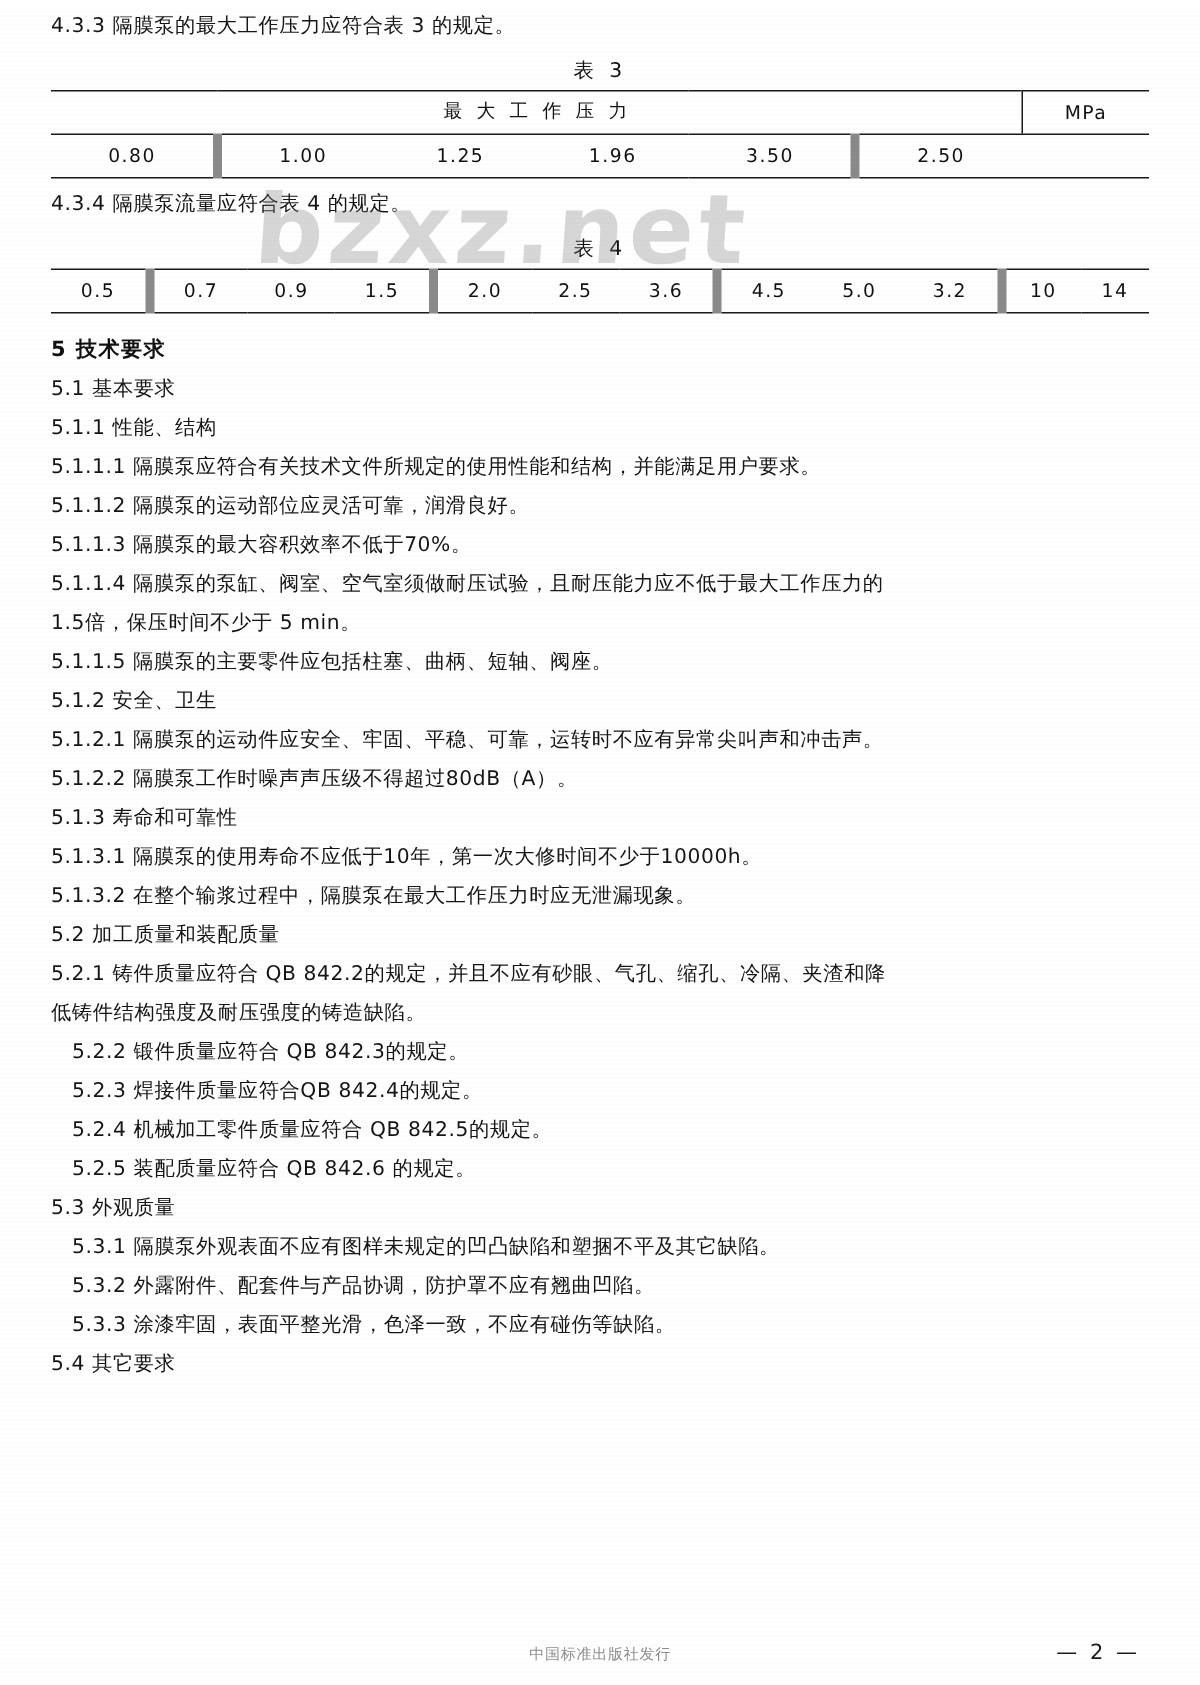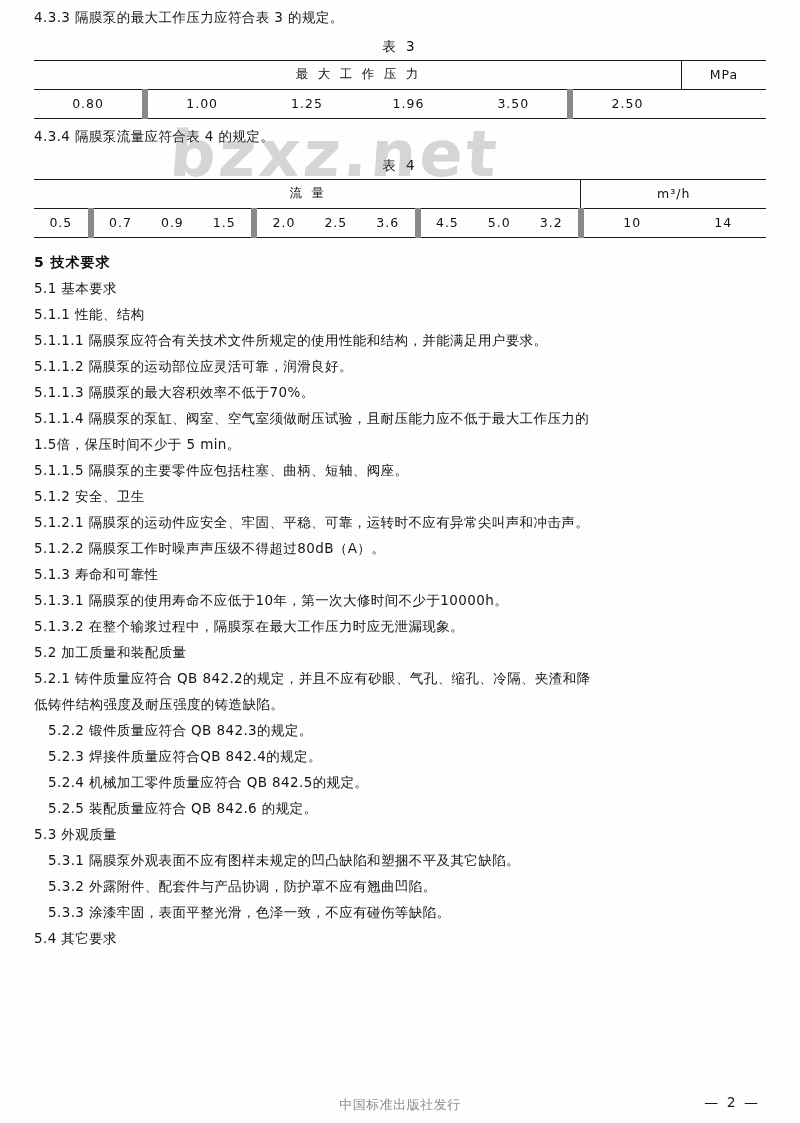--- a/index.html
+++ b/index.html
@@ -118,21 +118,21 @@
     position: absolute;
     left: 34px;
     right: 34px;
     bottom: 14px;
     height: 20px;
   }
   .footer-center {
     position: absolute;
     left: 0; right: 0;
     text-align: center;
-    font-size: 13px;
+    font-size: 10px;
     color: #8c8c8c;
     letter-spacing: 0.5px;
   }
   .footer-page {
     position: absolute;
     right: 6px;
     top: -2px;
     font-size: 14px;
     color: #1a1a1a;
     letter-spacing: 2px;
@@ -176,24 +176,20 @@
       <td></td>
     </tr>
   </tbody>
     </table>
 
   <p class="p">4.3.4  隔膜泵流量应符合表 4 的规定。</p>
 
   <div class="table-caption">表    4</div>
   <table class="tbl">
     <tbody>
-        <tr class="hdr-row">
-      <td colspan="10" class="hdr-label">流          量</td>
-      <td colspan="2" class="unit-cell">m³/h</td>
-    </tr>
     <tr class="val-row">
       <td>0.5</td>
       <td class="sep-l">0.7</td>
       <td>0.9</td>
       <td>1.5</td>
       <td class="sep-l">2.0</td>
       <td>2.5</td>
       <td>3.6</td>
       <td class="sep-l">4.5</td>
       <td>5.0</td>

